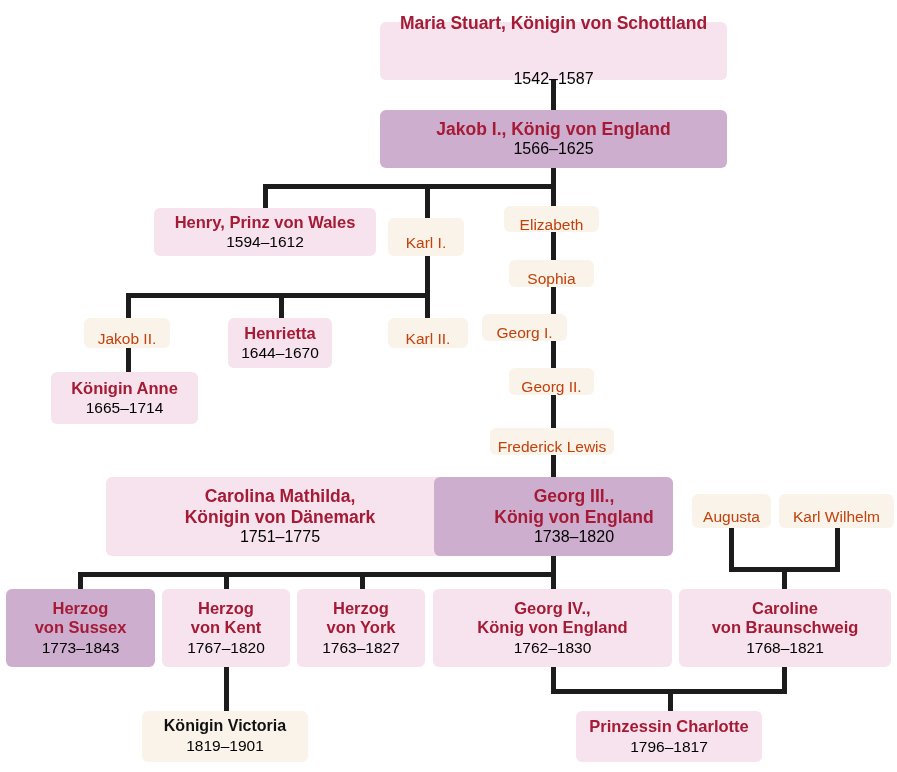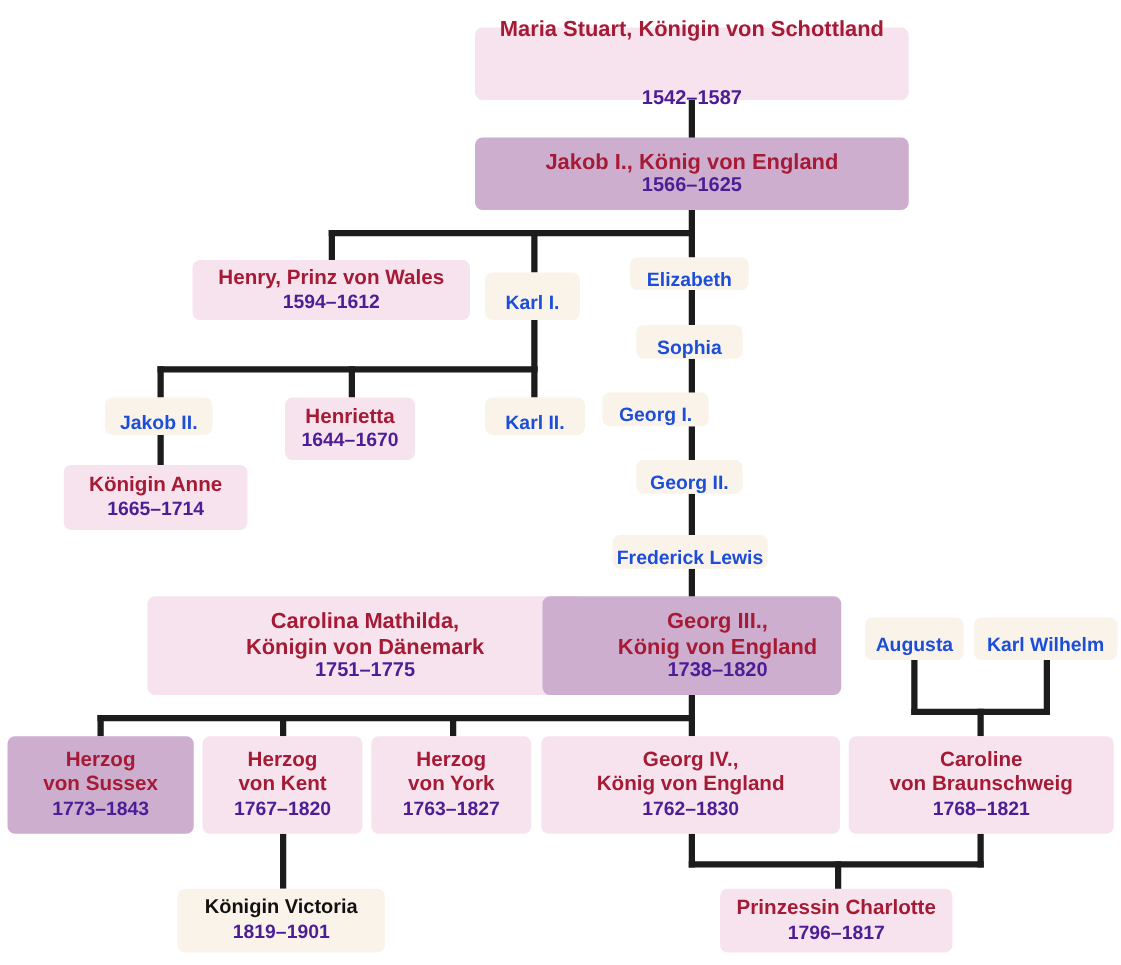--- a/index.html
+++ b/index.html
@@ -10,23 +10,23 @@
         display:flex;flex-direction:column;align-items:center;justify-content:center;
         text-align:center;line-height:1.18;}
 
   
   .fill-deep{background:#cdaecf;}
   .fill-pink{background:#f7e3ed;}
   .fill-cream{background:#faf3ea;}
 
   
   .name{color:#a51a35;font-weight:700;}
-  .name-plain{color:#1d4ed8;font-weight:700;margin-top:12px;}
+  .name-plain{color:#c2410c;font-weight:400;margin-top:12px;}
   .name-black{color:#111111;font-weight:700;}
-  .years{color:#4c1d95;font-weight:700;}
+  .years{color:#000000;font-weight:400;}
 
   .big .name{font-size:17.5px;}
   .big .years{font-size:16px;margin-top:1px;}
   .mid .name{font-size:16.5px;}
   .mid .years{font-size:15.5px;margin-top:1px;}
   .small{font-size:15.5px;}
   .small .name-plain{font-size:15.5px;}
 
   
   .ln{position:absolute;background:#1c1c1c;}
@@ -129,21 +129,21 @@
 
   <div class="node small fill-cream" style="left:388px;top:318px;width:80px;height:30px;">
     <span class="name-plain">Karl II.</span>
   </div>
 
   <div class="node mid fill-pink" style="left:51px;top:372px;width:147px;height:52px;">
     <span class="name">Königin Anne</span>
     <span class="years">1665–1714</span>
   </div>
 
-  <div class="node big fill-pink" style="left:118px;top:477px;width:348px;height:79px;text-align:right;">
+  <div class="node big fill-pink" style="left:106px;top:477px;width:348px;height:79px;text-align:right;">
     <span class="name">Carolina Mathilda,</span>
     <span class="name">Königin von Dänemark</span>
     <span class="years">1751–1775</span>
   </div>
 
   <div class="node big fill-deep" style="left:434px;top:477px;width:239px;height:79px;padding-left:41px;">
     <span class="name">Georg III.,</span>
     <span class="name">König von England</span>
     <span class="years">1738–1820</span>
   </div>

